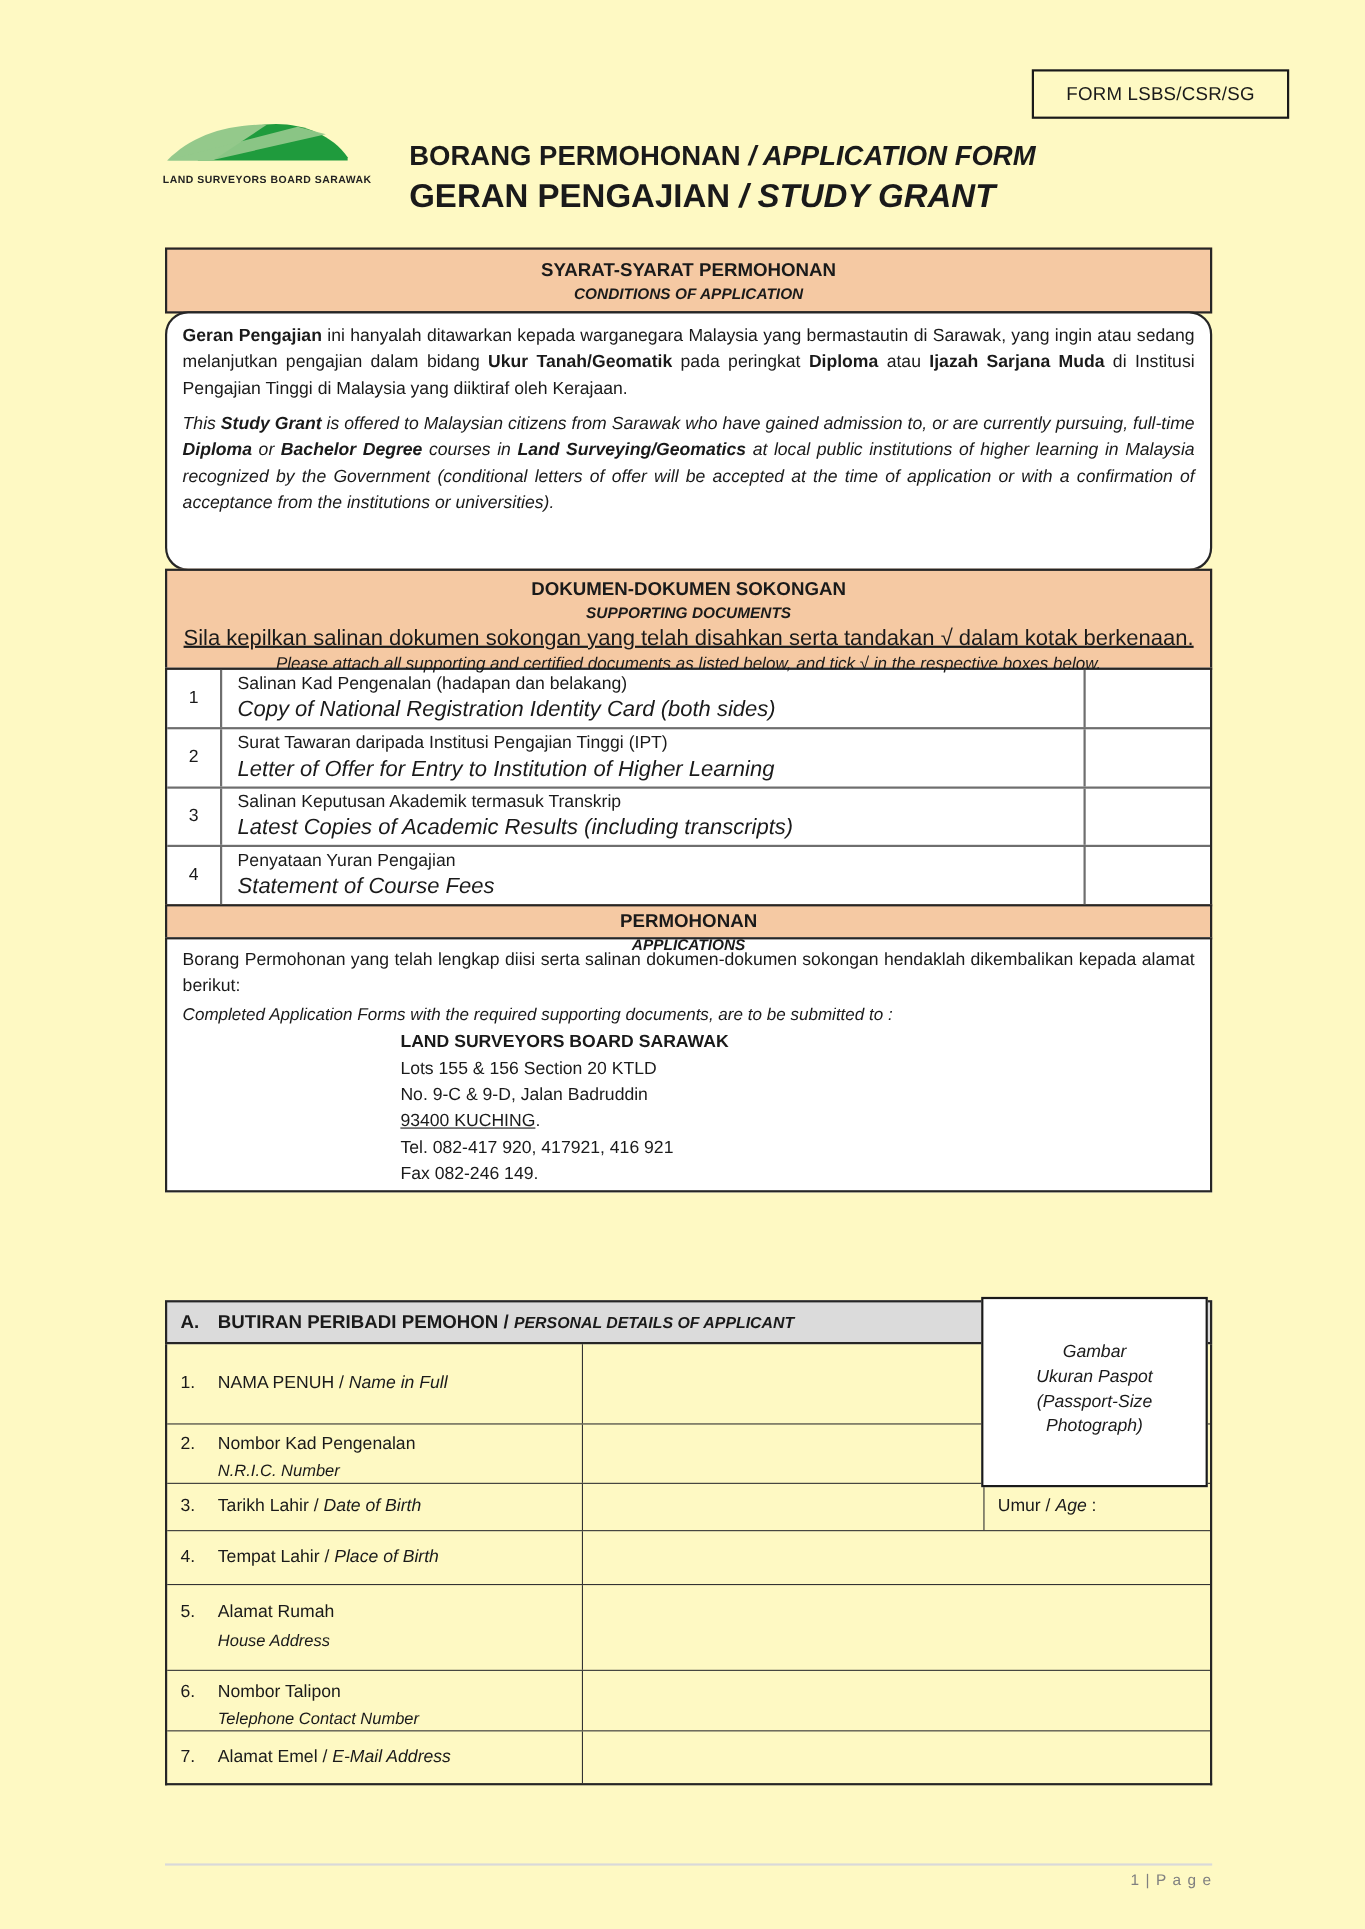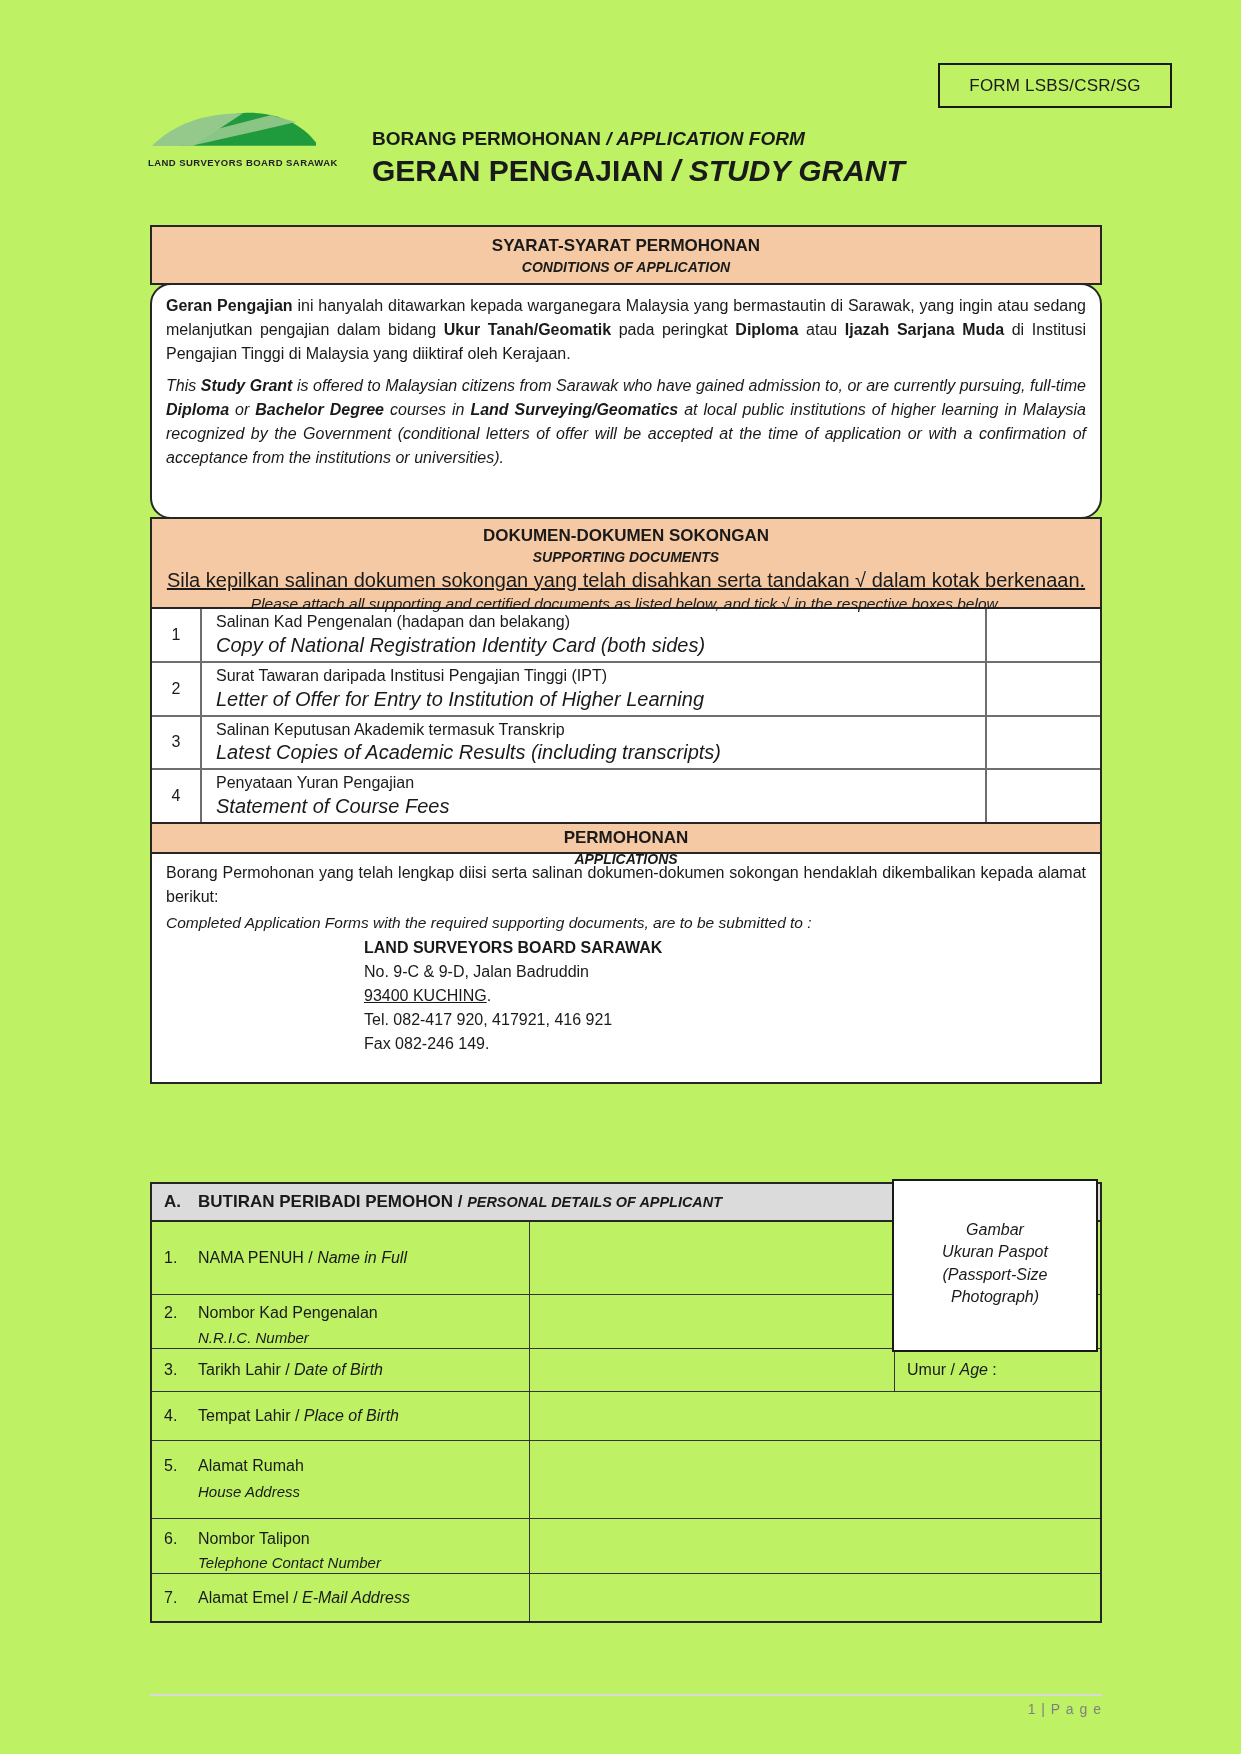--- a/index.html
+++ b/index.html
@@ -1,36 +1,36 @@
 <!DOCTYPE html>
 <html><head>
 <meta charset="utf-8">
 <style>
   * { margin:0; padding:0; box-sizing:border-box; }
   html,body { background:#ffffff; }
   body { font-family:"Liberation Sans","DejaVu Sans",sans-serif; color:#1a1a1a; }
-  .page { position:relative; width:1241px; height:1754px; background:#bef264; overflow:hidden; }
+  .page { position:relative; width:1241px; height:1754px; background:#fef9c3; overflow:hidden; }
 
   .seg-b { font-weight:700; }
   .seg-i { font-style:italic; }
   .seg-u { text-decoration:underline;text-align:center; }
   .seg-s { font-size:.85em; }
 
   
   .form-code-box { position:absolute; left:938px; top:63px; width:234px; height:45px;
     border:2px solid #1a1a1a; display:flex; align-items:center; justify-content:center;
     font-size:17px; letter-spacing:.2px; }
 
   
   .logo-wrap { position:absolute; left:148px; top:110px; width:172px; text-align:center; }
   .logo-caption { font-size:9.5px; font-weight:700; letter-spacing:.45px; color:#222; margin-top:1px; white-space:nowrap; }
 
   
   .title-block { position:absolute; left:372px; top:126px; }
-  .title-line1 { font-size:19px; line-height:1.35; }
+  .title-line1 { font-size:25px; line-height:1.35; }
   .title-line2 { font-size:30px; line-height:1.25; }
 
   
   .stack { position:absolute; left:150px; top:225px; width:952px; }
   .block { border:2px solid #262626; background:#fff; }
   .block + .block { margin-top:-2px; }
   .peach { background:#F5C9A3; text-align:center; }
 
   .cond-header { height:60px; padding-top:8px; }
   .hdr-my { font-weight:700; font-size:17px; line-height:1.35; }
@@ -172,20 +172,21 @@
     <div class="block peach perm-header">
       <div class="hdr-my">PERMOHONAN</div>
       <div class="hdr-en">APPLICATIONS</div>
     </div>
 
     <div class="block app-body">
       <p class="para">Borang Permohonan yang telah lengkap diisi serta salinan dokumen-dokumen sokongan hendaklah dikembalikan kepada alamat berikut:</p>
       <p class="app-para-en">Completed Application Forms with the required supporting documents, are to be submitted to :</p>
       <div class="address">
         <div class="addr-name">LAND SURVEYORS BOARD SARAWAK</div>
+        <div>Lots 155 &amp; 156 Section 20 KTLD</div>
         <div>No. 9-C &amp; 9-D, Jalan Badruddin</div>
         <div><span class="seg-u">93400 KUCHING</span><span>.</span></div>
         <div>Tel. 082-417 920, 417921, 416 921</div>
         <div>Fax 082-246 149.</div>
       </div>
     </div>
 
   </div>
 
   <div class="section-a">

